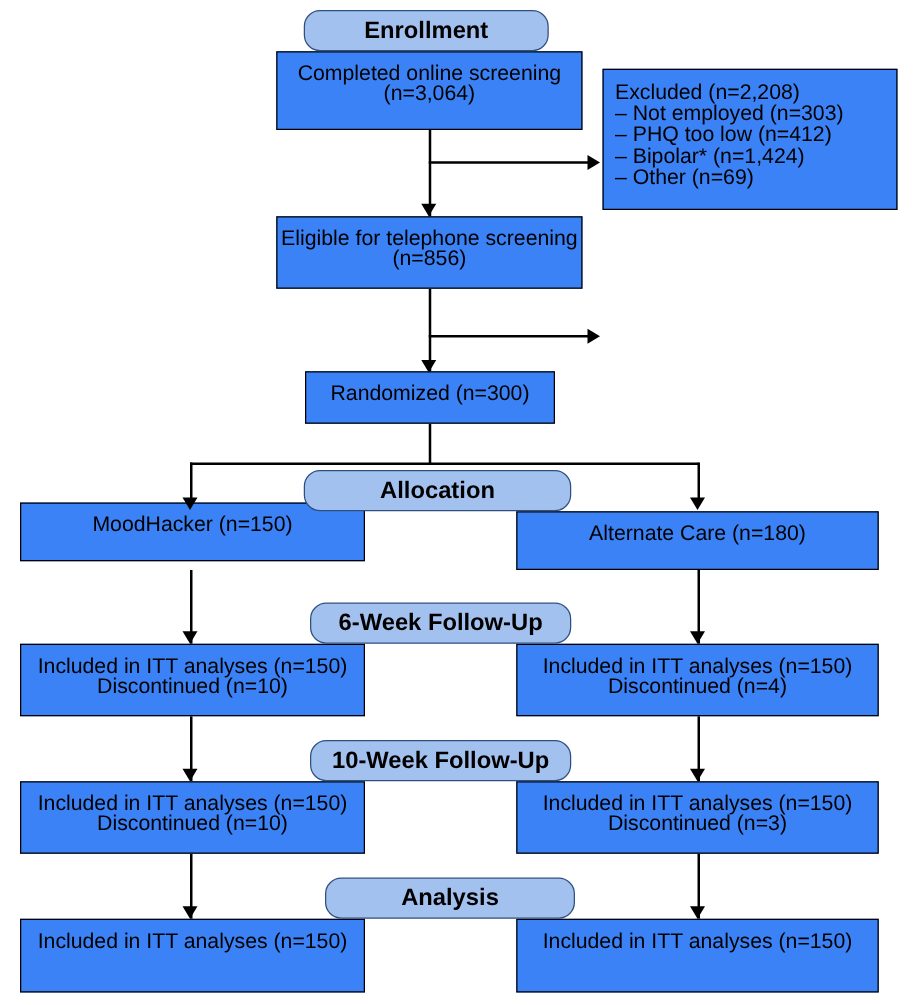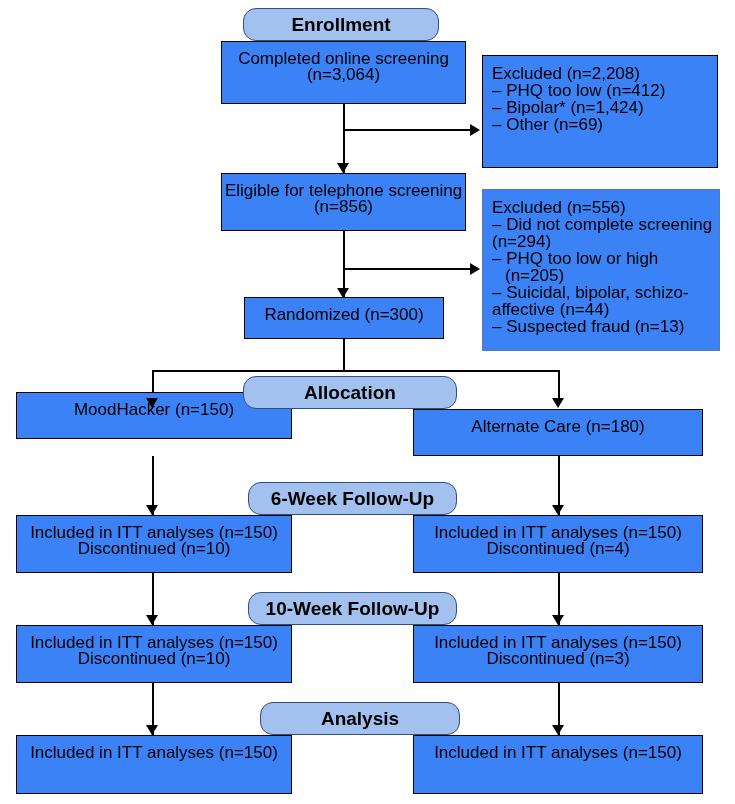--- a/index.html
+++ b/index.html
@@ -116,69 +116,59 @@
 
   <div class="vline" style="left:343px; top:104px; height:70px;"></div>
   <div class="arrow-down" style="left:337px; top:163px;"></div>
 
   <div class="hline" style="left:343px; top:129px; width:130px;"></div>
   <div class="arrow-right" style="left:470px; top:124px;"></div>
 
   <div class="box excl" style="left:482px; top:55px; width:236px; height:113px;">
     <div class="inner">
       <div>Excluded (n=2,208)</div>
+      <div class="hang">– Not employed (n=303)</div>
       <div class="hang">– PHQ too low (n=412)</div>
       <div class="hang">– Bipolar* (n=1,424)</div>
       <div class="hang">– Other (n=69)</div>
     </div>
   </div>
 
   <div class="box" style="left:221px; top:173px; width:245px; height:58px;">
     <div class="inner">
       <div>Eligible for telephone screening</div>
       <div>(n=856)</div>
     </div>
   </div>
 
   <div class="vline" style="left:343px; top:231px; height:67px;"></div>
   <div class="arrow-down" style="left:337px; top:288px;"></div>
 
   <div class="hline" style="left:343px; top:268px; width:130px;"></div>
   <div class="arrow-right" style="left:470px; top:263px;"></div>
 
-  <div class="box excl blue-border" style="left:482px; top:189px; width:238px; height:162px;">
-    <div class="inner">
-      <div>Excluded (n=556)</div>
-      <div class="hang">– Did not complete screening</div>
-      <div class="hang">(n=294)</div>
-      <div class="hang">– PHQ too low or high (n=205)</div>
-      <div class="hang">– Suicidal, bipolar, schizo-</div>
-      <div class="hang">affective (n=44)</div>
-      <div class="hang">– Suspected fraud (n=13)</div>
-    </div>
-  </div>
 
   <div class="box" style="left:244px; top:297px; width:200px; height:42px;">
     <div class="inner">
       <div>Randomized (n=300)</div>
     </div>
   </div>
 
   <div class="vline" style="left:343px; top:339px; height:32px;"></div>
   <div class="hline" style="left:152px; top:370px; width:407px;"></div>
   <div class="vline" style="left:152px; top:370px; height:32px;"></div>
   <div class="arrow-down" style="left:146px; top:398px;"></div>
   <div class="vline" style="left:558px; top:370px; height:32px;"></div>
   <div class="arrow-down" style="left:552px; top:398px;"></div>
 
   <div class="pill" style="left:243px; top:376px; width:214px; height:33px;">
     <span>Allocation</span>
   </div>
 
-  <div class="box" style="left:16px; top:392px; width:276px; height:47px;text-align:center;">
+  <div class="box" style="left:16px; top:402px; width:276px; height:47px;text-align:center;">
     <div class="inner">
       <div>MoodHacker (n=150)</div>
     </div>
   </div>
   <div class="box" style="left:413px; top:409px; width:290px; height:47px;">
     <div class="inner">
       <div>Alternate Care (n=180)</div>
     </div>
   </div>
 

